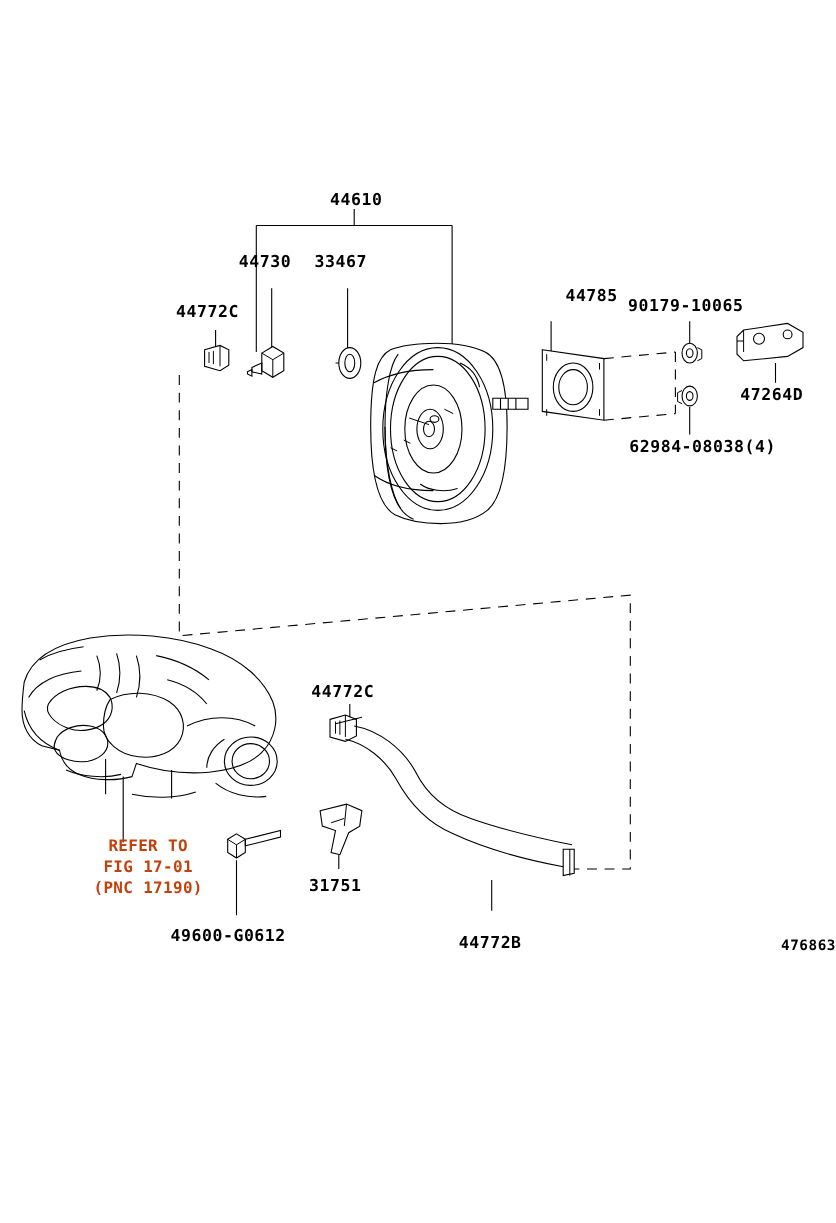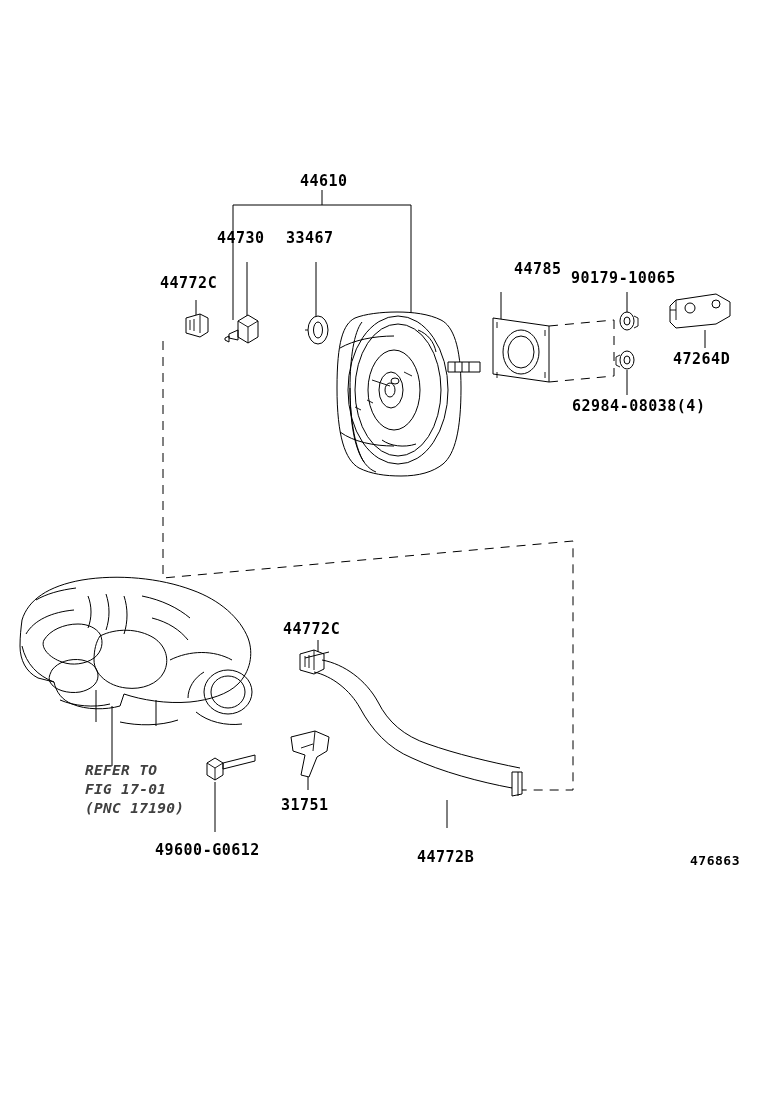--- a/index.html
+++ b/index.html
@@ -7,44 +7,44 @@
     padding: 0;
     background: #ffffff;
   }
   #page {
     position: relative;
     width: 760px;
     height: 882px;
     background: #ffffff;
     overflow: hidden;
     font-family: "DejaVu Sans Mono", monospace;
+    text-align: center;
   }
   .label {
     position: absolute;
     font-family: "DejaVu Sans Mono", monospace;
     font-size: 15px;
     font-weight: 700;
     color: #000000;
     white-space: pre;
     letter-spacing: 0.5px;
   }
   .refer {
     position: absolute;
     font-family: "DejaVu Sans Mono", monospace;
     font-size: 14.5px;
     font-weight: 700;
-    color: #404040;
+    color: #c2410c;
     white-space: pre;
     line-height: 19px;
     letter-spacing: 0.3px;
-    font-style: italic;
   }
   .figno {
     position: absolute;
-    right: 20px;
+    right: 0;
     bottom: 14px;
     font-family: "DejaVu Sans Mono", monospace;
     font-size: 13px;
     font-weight: 700;
     color: #000000;
     letter-spacing: 0.5px;
   }
   svg.art {
     position: absolute;
     left: 0;

